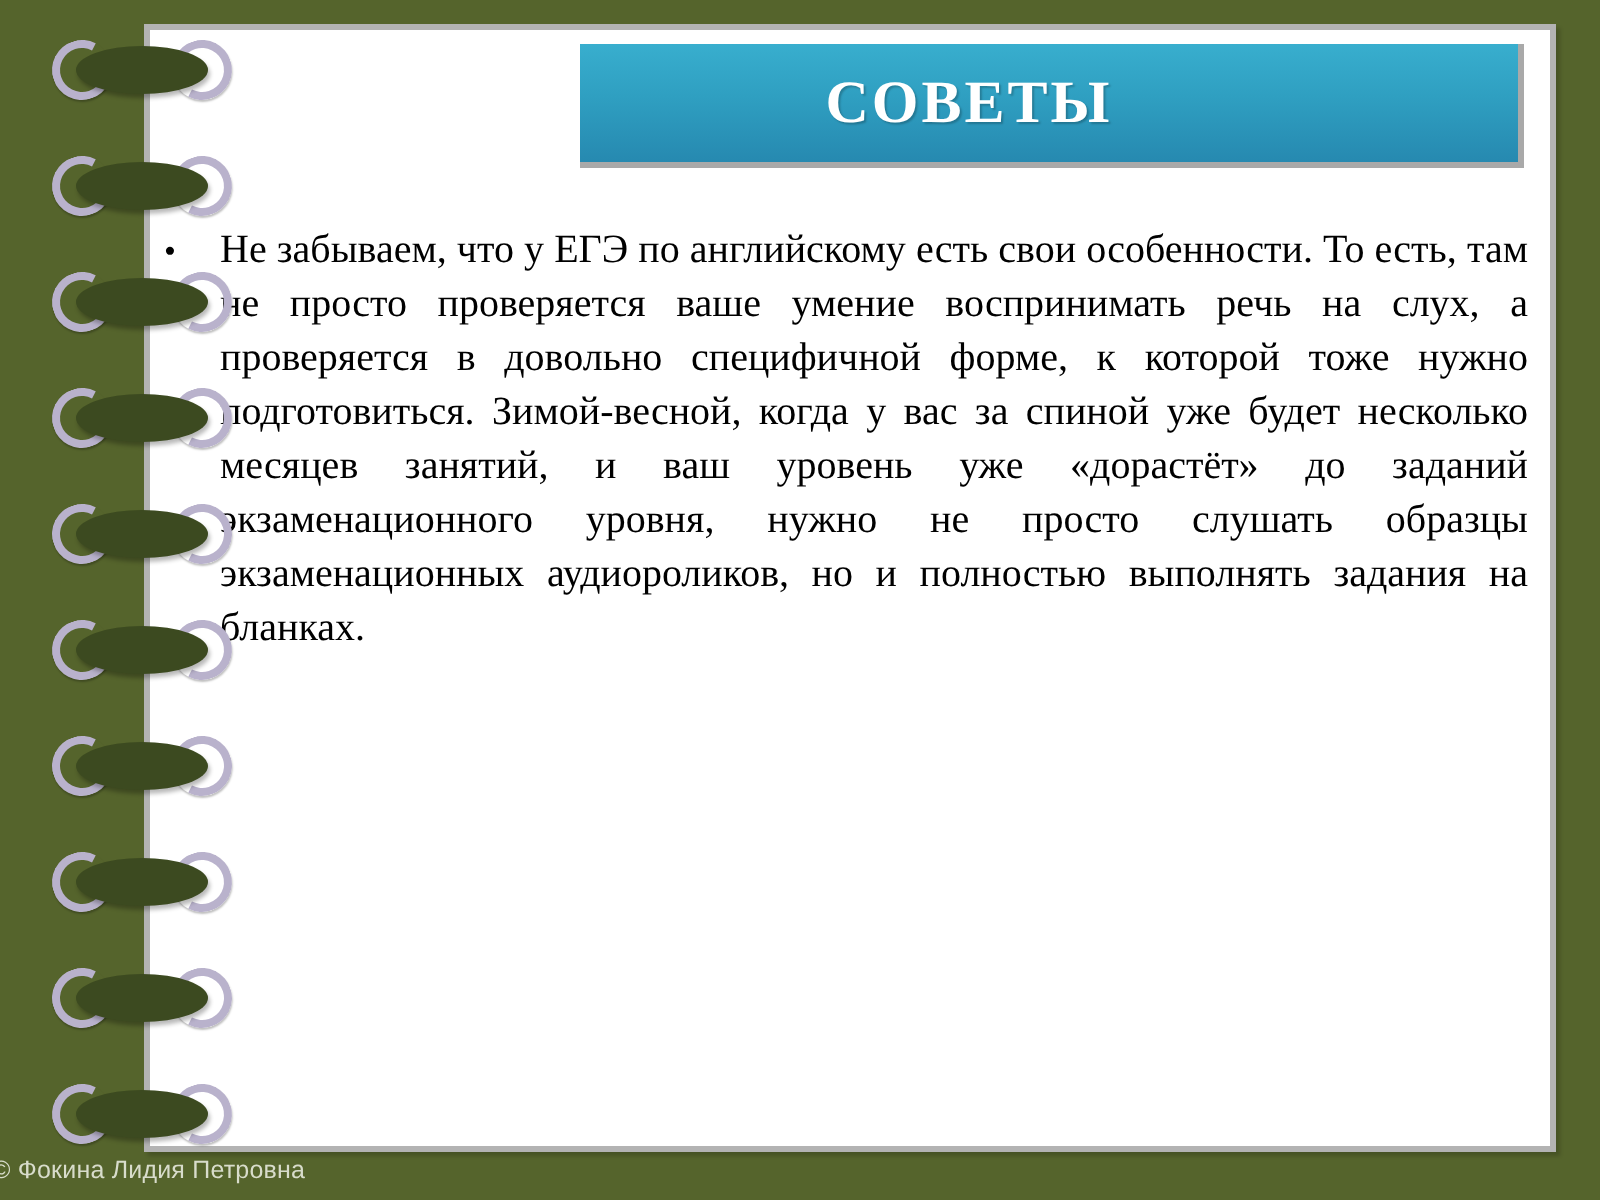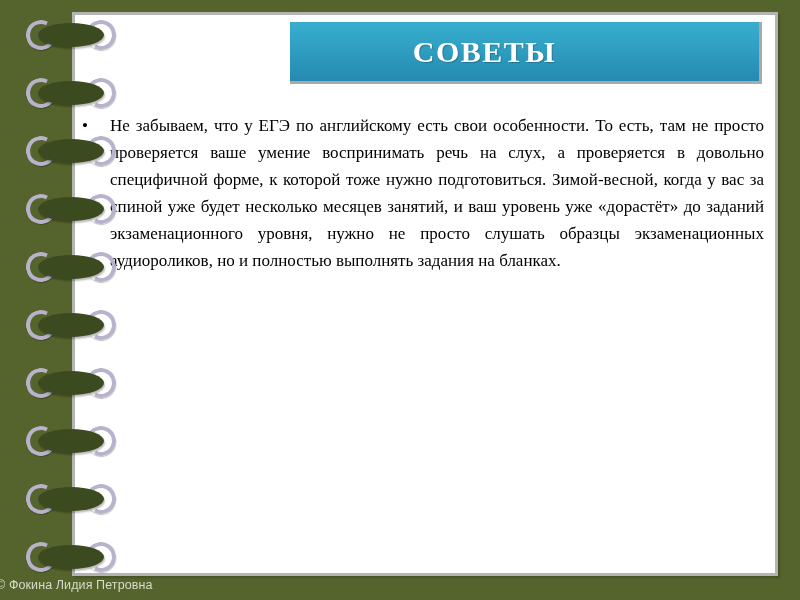--- a/index.html
+++ b/index.html
@@ -78,21 +78,21 @@
     font-size: 17px;
     line-height: 27px;
     color: #000000;
     text-align: left;
     padding-left: 4px;
     box-sizing: border-box;
   }
   .bullet-body {
     flex: 1 1 auto;
     font-family: "Liberation Serif", serif;
-    font-size: 17px;
+    font-size: 20px;
     line-height: 27px;
     color: #000000;
     text-align: justify;
     text-justify: inter-word;
     hyphens: none;
   }
 
   
   .ring {
     position: absolute;

